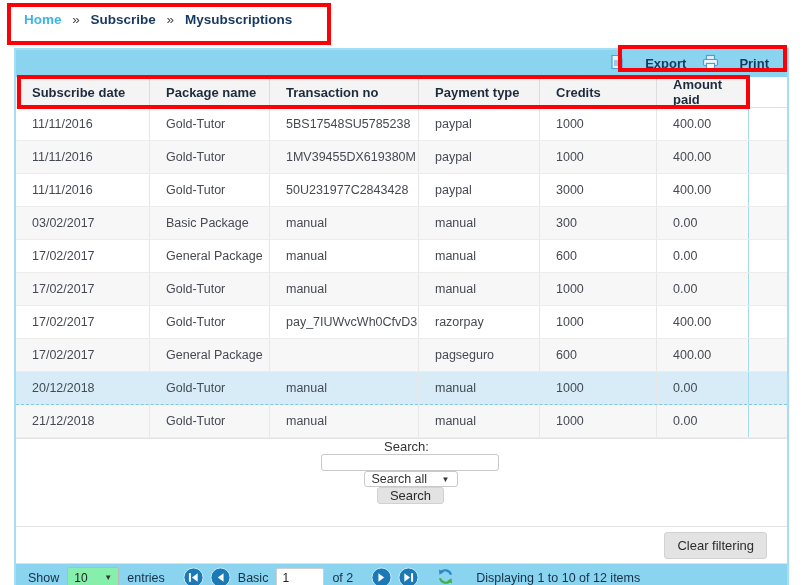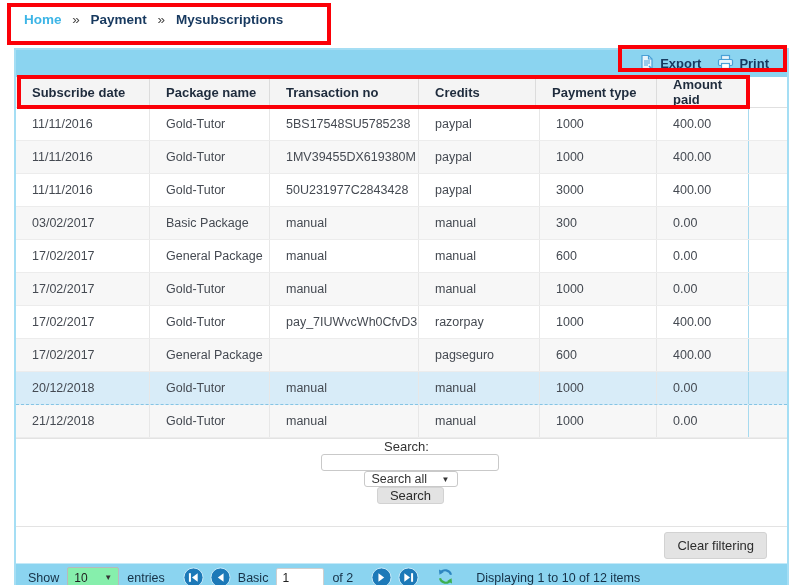--- a/index.html
+++ b/index.html
@@ -15,21 +15,21 @@
   
   .annotation { position:absolute; border:4px solid #fb0007; z-index:60; pointer-events:none; }
   #ann-breadcrumb { left:7px;  top:3px;  width:324px; height:42px; }
   #ann-tools      { left:618px; top:45px; width:169px; height:27px; }
   #ann-header     { left:17px; top:75px; width:733px; height:34px; }
 
   
   .container { position:absolute; left:14px; top:48px; width:775px; border:2px solid #a5def4; background:#fff; }
 
   .toolbar { height:27px; background:#8bd4f0; display:flex; justify-content:flex-end; align-items:center; padding-right:18px; }
-  .tool { display:flex; align-items:center; gap:5px; font-weight:700; font-size:13px; color:#17395f; margin-left:16px; cursor:pointer; }
+  .tool { display:flex; align-items:center; gap:20px; font-weight:700; font-size:13px; color:#17395f; margin-left:16px; cursor:pointer; }
 
   
   .thead { display:flex; height:31px; background:#f4f4f4; border-bottom:1px solid #e0e0e0; }
   .hcell { display:flex; align-items:center; padding-left:16px; height:100%;
            font-weight:700; font-size:13px; color:#1e2b3c; border-right:1px solid #dcdcdc; }
   .hfill { flex:1; background:#fff; }
   .c0{width:134px} .c1{width:120px} .c2{width:149px} .c3{width:121px} .c4{width:117px}
   .c5{width:92px; border-right:1px solid #a7daef !important;}
 
   .trow { display:flex; height:33px; border-bottom:1px solid #ececec; background:#fff; }
@@ -67,21 +67,21 @@
                 padding:0 5px; margin:0 4px; outline:none; color:#222; }
   .gap-l { margin-left:14px; }
   .status { margin-left:16px; }
 </style>
 </head>
 <body>
 
 <div class="breadcrumb">
   <span class="bc-home">Home</span>
   <span class="bc-sep">»</span>
-  <span>Payment</span>
+  <span>Subscribe</span>
   <span class="bc-sep">»</span>
   <span>Mysubscriptions</span>
 </div>
 
 <div class="container">
 
   <div class="toolbar">
     <span class="tool">
       <span>
         <svg width="16" height="16" viewBox="0 0 16 16">
@@ -102,22 +102,22 @@
         </svg>
       </span>
       <span>Print</span>
     </span>
   </div>
 
   <div class="thead">
     <div class="hcell c0">Subscribe date</div>
     <div class="hcell c1">Package name</div>
     <div class="hcell c2">Transaction no</div>
+    <div class="hcell c3">Payment type</div>
     <div class="hcell c4">Credits</div>
-    <div class="hcell c3">Payment type</div>
     <div class="hcell c5">Amount paid</div>
     <div class="hfill"></div>
   </div>
 
   <div>
       <div class="trow">
         <div class="cell c0">11/11/2016</div>
         <div class="cell c1">Gold-Tutor</div>
         <div class="cell c2">5BS17548SU5785238</div>
         <div class="cell c3">paypal</div>

